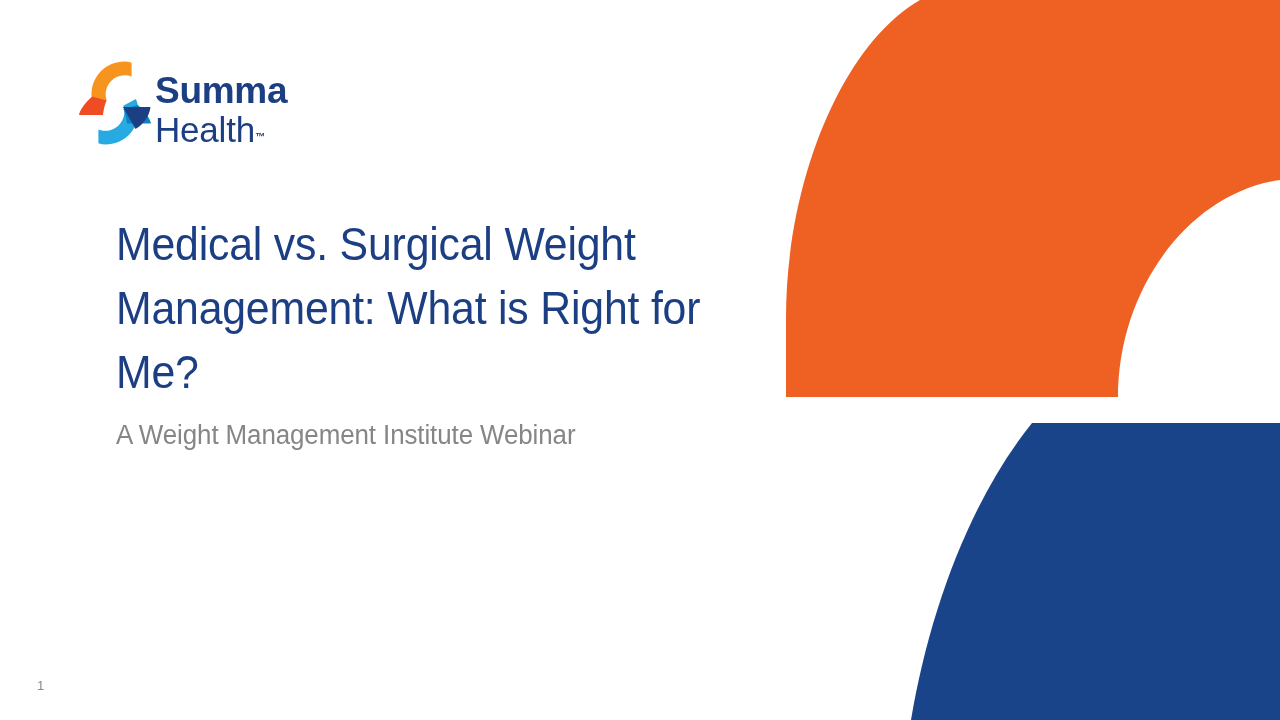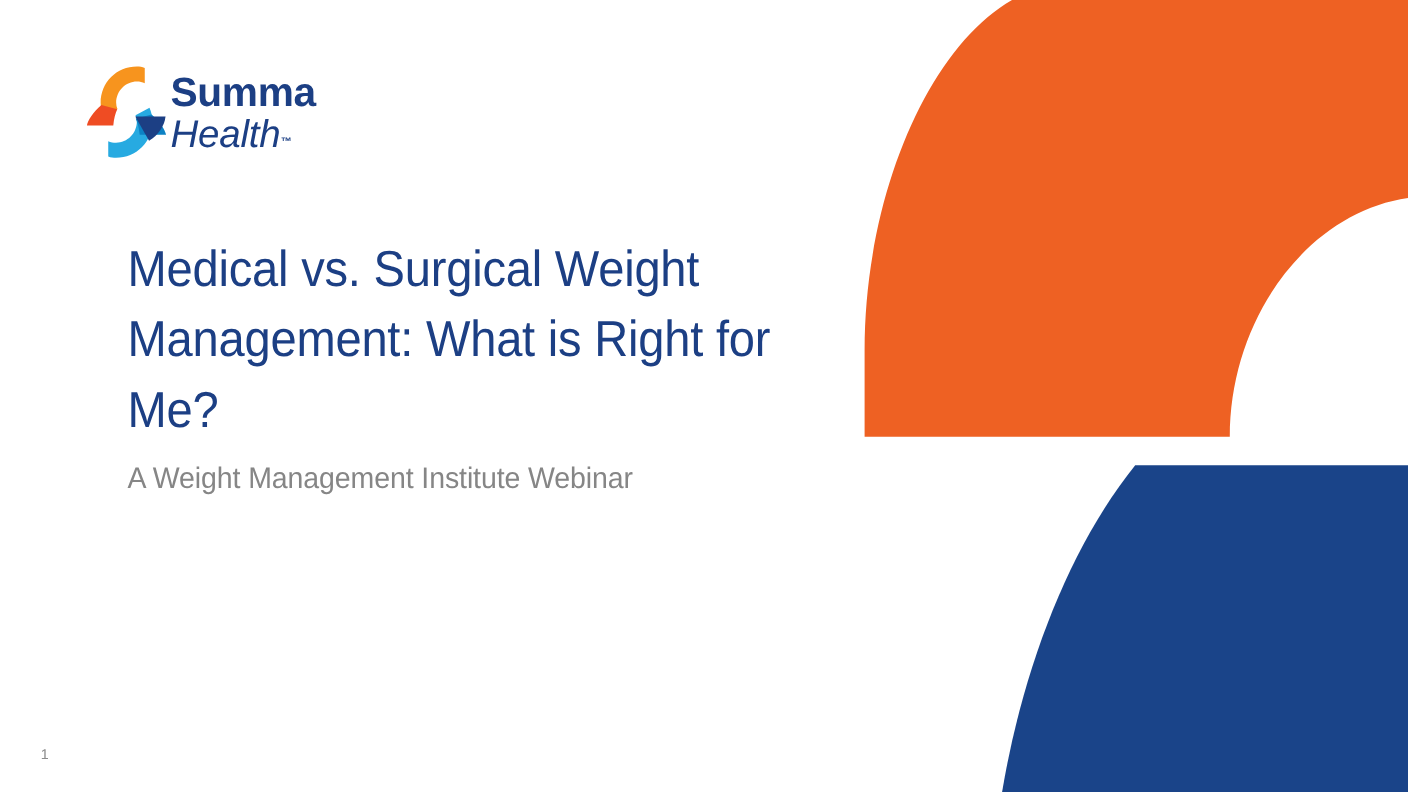--- a/index.html
+++ b/index.html
@@ -31,21 +31,21 @@
   }
 
   
   #logo {
     position: absolute;
     left: 78px;
     top: 57px;
     width: 215px;
     height: 90px;
     display: flex;
-    align-items: center;
+    align-items: flex-end;
   }
   #logo-mark {
     width: 74px;
     height: 88px;
     flex: 0 0 auto;
   }
   #logo-word {
     margin-left: 3px;
     display: block;
   }
@@ -164,21 +164,21 @@
                L20.4 84.2 C22.7 85.1 25.1 85.5 27.5 85.5 Z"></path>
 
       <path fill="#0C82C4" d="M59.8 50.0 C67.5 43.5 72.0 36.3 73.0 31.5
                L49.0 31.5 C48.4 37.5 47.1 42.5 45.4 46.1 Z" transform="translate(0,32) scale(1,-1) translate(0,-64)"></path>
 
       <path fill="#1C3F84" d="M45.0 48.0 L72.5 48.0 C71.5 56.5 66.0 65.0 57.5 70.0 Z"></path>
     </svg>
 
     <span id="logo-word">
       <span class="logo-word-line" id="logo-word-summa" style="color: rgb(28, 63, 132);">Summa</span>
-      <span class="logo-word-line" id="logo-word-health-row" style="color: rgb(28, 63, 132); font-style: italic;">
+      <span class="logo-word-line" id="logo-word-health-row" style="color: rgb(28, 63, 132);">
         <span id="logo-word-health" style="color: rgb(28, 63, 132);">Health</span><span id="logo-tm" style="color: rgb(28, 63, 132);">™</span>
       </span>
     </span>
   </div>
 
   <div id="title-block">
     <h1 id="slide-title" style="color: rgb(28, 63, 132);">Medical vs. Surgical Weight Management: What is Right for Me?</h1>
     <p id="slide-subtitle" style="color: rgb(134, 134, 134);">A Weight Management Institute Webinar</p>
   </div>
 

